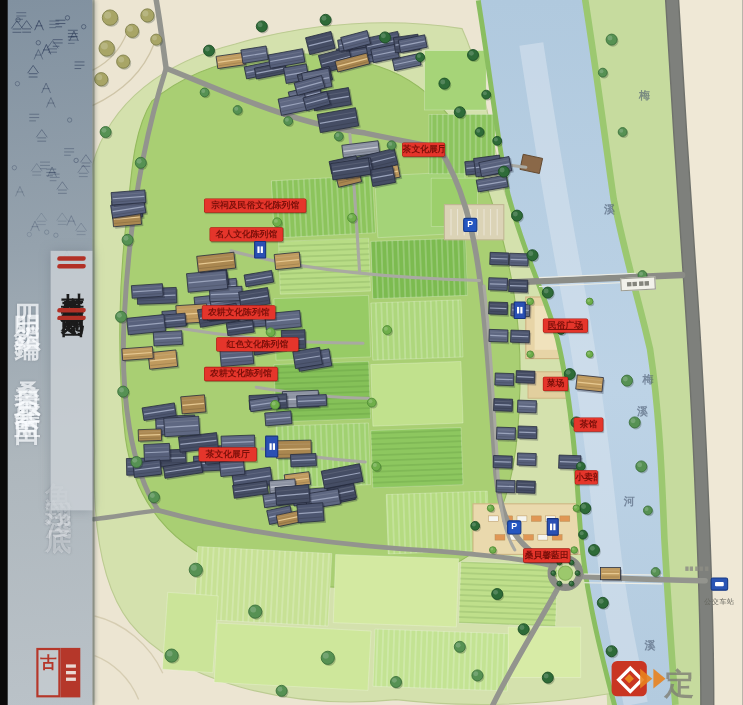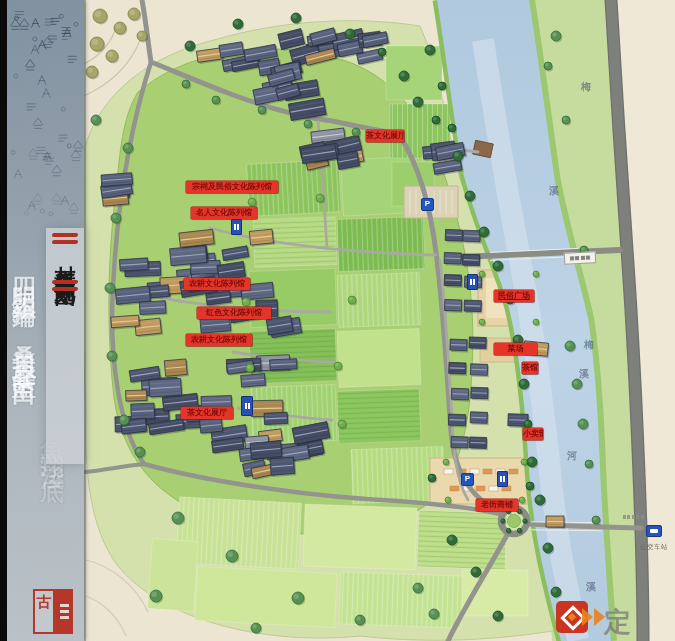--- a/index.html
+++ b/index.html
@@ -1363,24 +1363,24 @@
         <i></i>
       </div>
   <div class="poi" style="left: 366px; top: 130px; width: 38px;">茶文化展厅</div>
       <div class="poi" style="left: 186px; top: 181px; width: 92px;">宗祠及民俗文化陈列馆</div>
       <div class="poi" style="left: 191px; top: 207px; width: 66px;">名人文化陈列馆</div>
       <div class="poi" style="left: 184px; top: 278px; width: 66px;">农耕文化陈列馆</div>
       <div class="poi" style="left: 197px; top: 307px; width: 74px;">红色文化陈列馆</div>
       <div class="poi" style="left: 186px; top: 334px; width: 66px;">农耕文化陈列馆</div>
       <div class="poi" style="left: 181px; top: 407px; width: 52px; text-align: center;">茶文化展厅</div>
       <div class="poi" style="left: 494px; top: 290px; width: 40px; text-decoration: underline;">民俗广场</div>
-      <div class="poi" style="left: 494px; top: 343px; width: 43px;">菜场</div>
-      <div class="poi" style="left: 522px; top: 362px; width: 16px;">茶馆</div>
+      <div class="poi" style="left: 494px; top: 343px; width: 22px;">菜场</div>
+      <div class="poi" style="left: 522px; top: 380px; width: 26px;">茶馆</div>
       <div class="poi" style="left: 523px; top: 428px; width: 20px;">小卖部</div>
-      <div class="poi" style="left: 476px; top: 499px; width: 42px;">老街商铺</div>
+      <div class="poi" style="left: 476px; top: 499px; width: 42px;">桑貝馨藍田</div>
       <div class="rch" style="left: 581px; top: 80px;">梅</div>
       <div class="rch" style="left: 549px; top: 184px;">溪</div>
       <div class="rch" style="left: 584px; top: 338px;">梅</div>
       <div class="rch" style="left: 579px; top: 367px;">溪</div>
       <div class="rch" style="left: 567px; top: 449px;">河</div>
       <div class="rch" style="left: 586px; top: 580px;">溪</div>
       <div class="p-icon" style="left: 421px; top: 198px;">P</div>
       <div class="p-icon" style="left: 461px; top: 473px;">P</div>
       <div class="sign" style="left: 231px; top: 219px;">
         <i></i>

